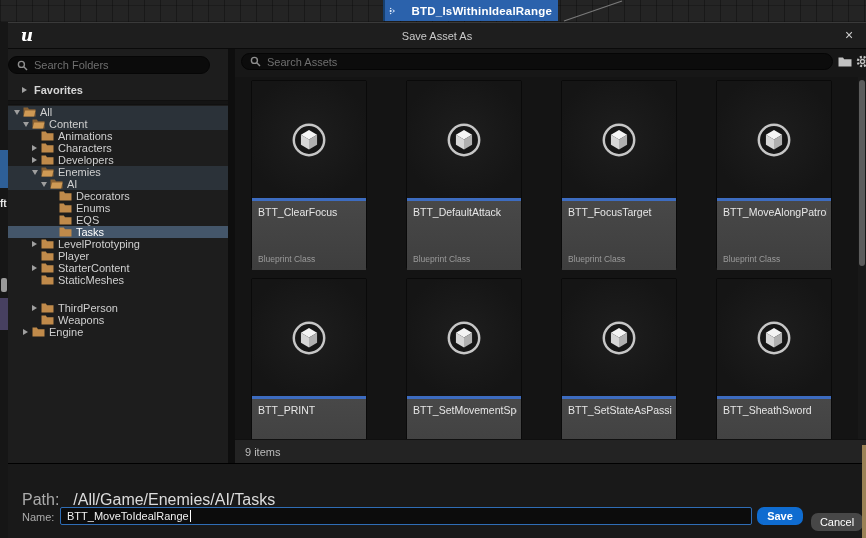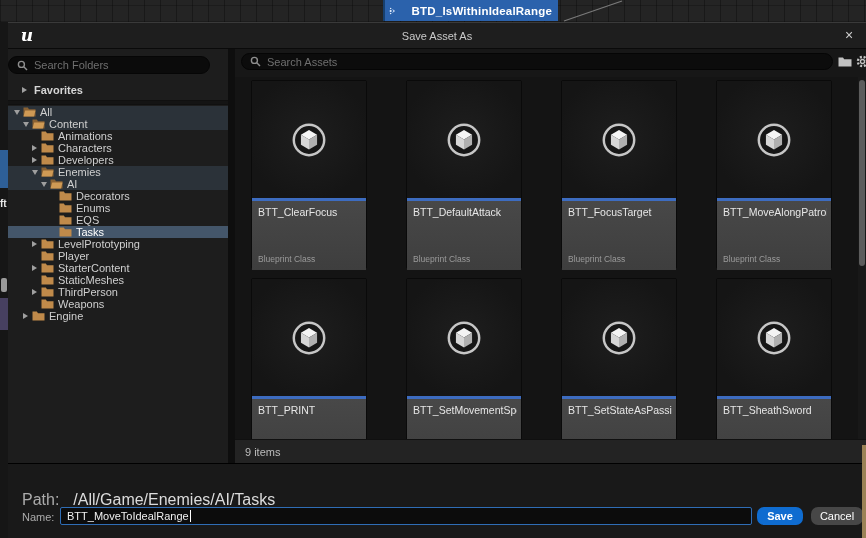--- a/index.html
+++ b/index.html
@@ -80,21 +80,21 @@
   
   .bottom { position:absolute; left:0; top:440px; width:100%; height:76px; background:#191919; border-top:1px solid #000; }
   .path-row { position:absolute; left:14px; top:27px; display:flex; gap:14px; font-size:16px;justify-content:center; }
   .path-row .k { color:#ababab; } .path-row .v { color:#dcdcdc; }
   .name-row { position:absolute; left:14px; top:45px; font-size:11px; color:#ababab; line-height:17px; }
   .name-input { position:absolute; left:52px; top:43px; width:692px; height:18px; background:#0c0c0c; border:1px solid #2f6db5;
     border-radius:2px; display:flex; align-items:center; padding-left:6px; color:#efefef; font-size:11px; }
   .caret { display:inline-block; width:1px; height:12px; background:#fff; margin-left:1px; }
   .btn { position:absolute; top:43px; height:18px; border-radius:7px; color:#fff; font-size:11px; text-align:center; line-height:18px; cursor:pointer; }
   .btn-save { left:749px; width:46px; background:#0f6cd0; font-weight:bold; }
-  .btn-cancel { left:803px; width:52px; background:#474747; }
+  .btn-cancel { left:803px; width:52px; background:#474747;margin-top:6px; }
 
   .tan-strip { position:absolute; left:862px; top:445px; width:4px; height:93px; background:#9b8256; }
 </style>
 </head>
 <body>
 
 <div class="stage">
 
   <div class="bg-top">
     <svg class="bg-wire" width="72" height="22">
@@ -290,21 +290,21 @@
             </div>
             <div class="tree-row" style="padding-left: 24px;">
               <span class="tw"></span>
               <span class="ficon">
                 <svg width="13" height="10" viewBox="0 0 13 10">
                   <path d="M0.5 0.5 h4.3 l1.2 1.7 h6.5 v7.3 h-12 z" fill="#c08a4a"></path>
                 </svg>
               </span>
               <span>StaticMeshes</span>
             </div>
-            <div class="tree-row" style="padding-left: 24px;">
+            <div class="tree-row" style="padding-left: 24px; margin-top: 16px;">
               <span class="tw">
                 <span class="arr-r"></span>
               </span>
               <span class="ficon">
                 <svg width="13" height="10" viewBox="0 0 13 10">
                   <path d="M0.5 0.5 h4.3 l1.2 1.7 h6.5 v7.3 h-12 z" fill="#c08a4a"></path>
                 </svg>
               </span>
               <span>ThirdPerson</span>
             </div>

